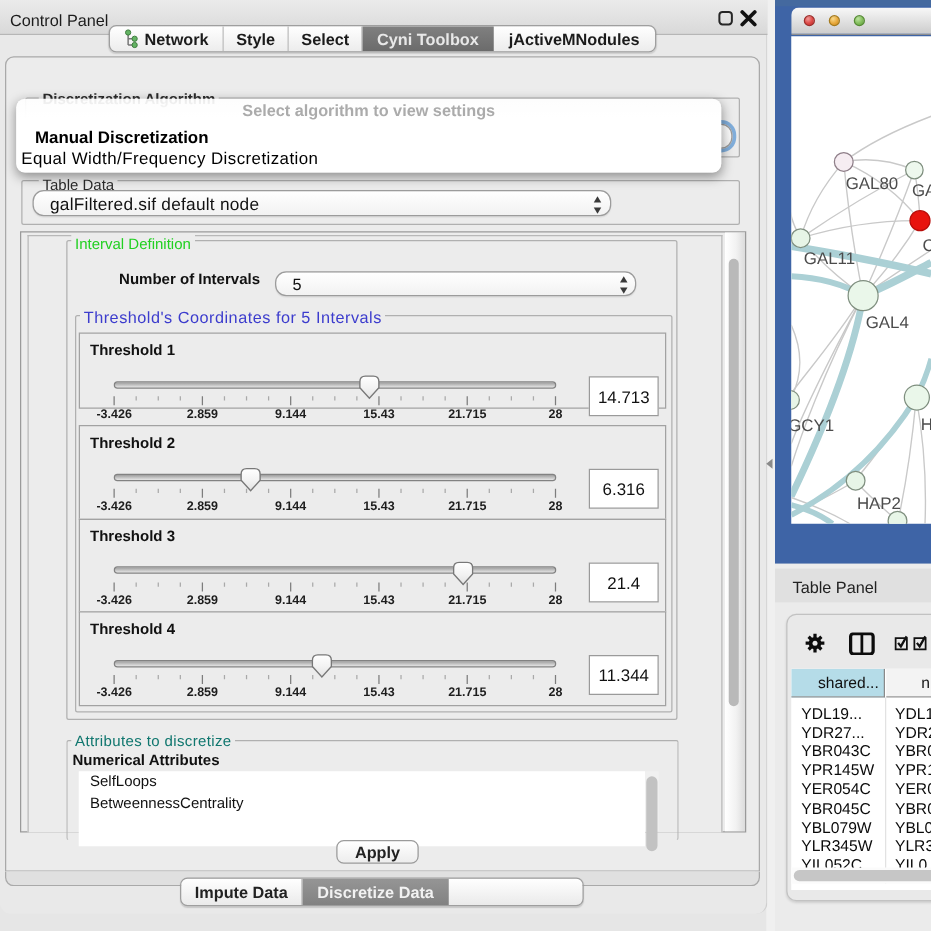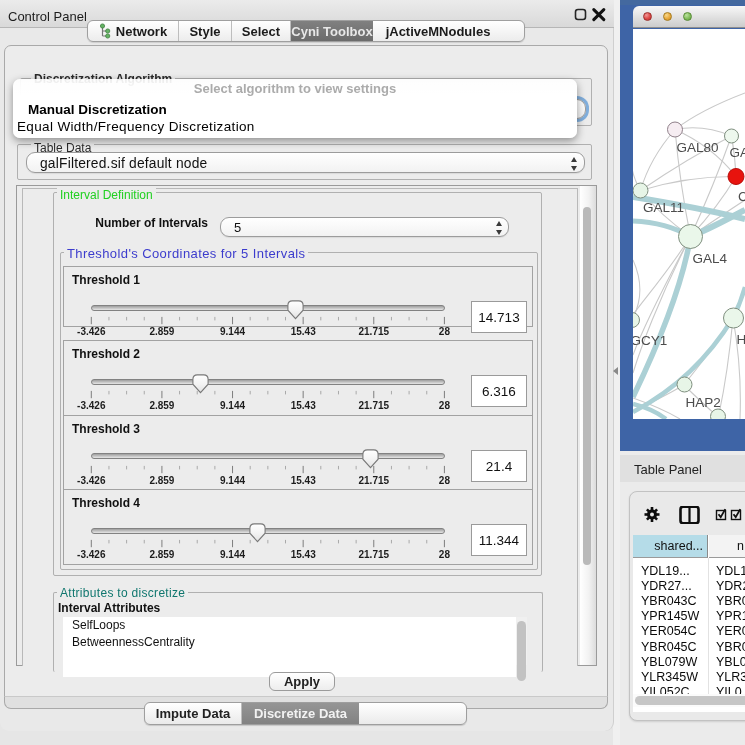--- a/index.html
+++ b/index.html
@@ -83,34 +83,34 @@
 <div id="bstrip"></div>
 <div id="tabbar">
     <div class="seg" style="width:91px"><svg width="13" height="16" viewBox="0 0 13 16" style="margin-right:4px">
         <path d="M3.5,3 v10 M3.5,8 h5 M3.5,13 h5" stroke="#777" stroke-width="1.2" fill="none"></path>
         <circle cx="3.5" cy="3" r="2.1" fill="#63b363" stroke="#3f7d3f" stroke-width="0.8"></circle>
         <circle cx="8.7" cy="8" r="2.1" fill="#63b363" stroke="#3f7d3f" stroke-width="0.8"></circle>
         <circle cx="8.7" cy="13" r="2.1" fill="#63b363" stroke="#3f7d3f" stroke-width="0.8"></circle>
       </svg>Network</div>
     <div class="seg" style="width:53px">Style</div>
     <div class="seg" style="width:59px">Select</div>
-    <div class="seg sel" style="width:82px">Cyni Toolbox</div>
+    <div class="seg sel" style="width:105px">Cyni Toolbox</div>
     <div class="seg" style="width:130px;border-right:none">jActiveMNodules</div>
   </div>
 <div class="group" style="left:20px;top:78px;width:572px;height:48px"></div>
 <div class="gtitle" style="left:31px;top:72px;font-weight:700;color:#2b2b2b">Discretization Algorithm</div>
 <div class="combo" style="left:26px;top:99px;width:560px;height:20px;box-shadow:0 0 0 3px rgba(110,163,216,0.85)">
     <div class="arrows" style="right:7px;top:3px">
       <div class="up"></div>
       <div class="dn"></div>
     </div>
   </div>
 <div class="group" style="left:17px;top:144px;width:575px;height:36px"></div>
 <div class="gtitle" style="left:31px;top:141px;color:#2b2b2b">Table Data</div>
-<div class="combo" style="left:26px;top:152px;width:559px;height:21px">
+<div class="combo" style="left:26px;top:152px;width:463px;height:21px">
     <div class="txt" style="line-height:21px;font-size:13.8px;letter-spacing:0.2px">galFiltered.sif default node</div>
     <div class="arrows" style="right:5px;top:3.5px">
       <div class="up"></div>
       <div class="dn"></div>
     </div>
   </div>
 <div id="scrollpane"></div>
 <div id="innerpanel"></div>
 <div id="vsb">
     <div class="th"></div>
@@ -298,21 +298,21 @@
           <stop offset="0.55" stop-color="#f2f2f2"></stop>
           <stop offset="1" stop-color="#e2e2e2"></stop>
         </linearGradient>
       </defs>
       <path d="M0.9,10.2 L0.9,5.3 Q0.9,0.9 5.3,0.9 L11.7,0.9 Q16.1,0.9 16.1,5.3 L16.1,10.2 L8.5,18.6 Z" fill="url(#tg{idx})" stroke="#787878" stroke-width="1.1"></path>
     </svg>
     <div class="vbox">11.344</div>
   </div>
 <div class="group" style="left:53px;top:592px;width:490px;height:80px;border-bottom:none"></div>
 <div class="gtitle" style="left:57px;top:586px;color:#0f766e;letter-spacing:0.3px">Attributes to discretize</div>
-<div style="position:absolute;left:58px;top:601px;font-size:12px;font-weight:700;color:#111">Interval Attributes</div>
+<div style="position:absolute;left:58px;top:601px;font-size:12px;font-weight:700;color:#111">Numerical Attributes</div>
 <div id="attrlist">
     <div>SelfLoops</div>
     <div>BetweennessCentrality</div>
   </div>
 <div id="listsb">
     <div class="th"></div>
   </div>
 <div id="applybtn">Apply</div>
 <div id="sep696"></div>
 <div id="btabs">

